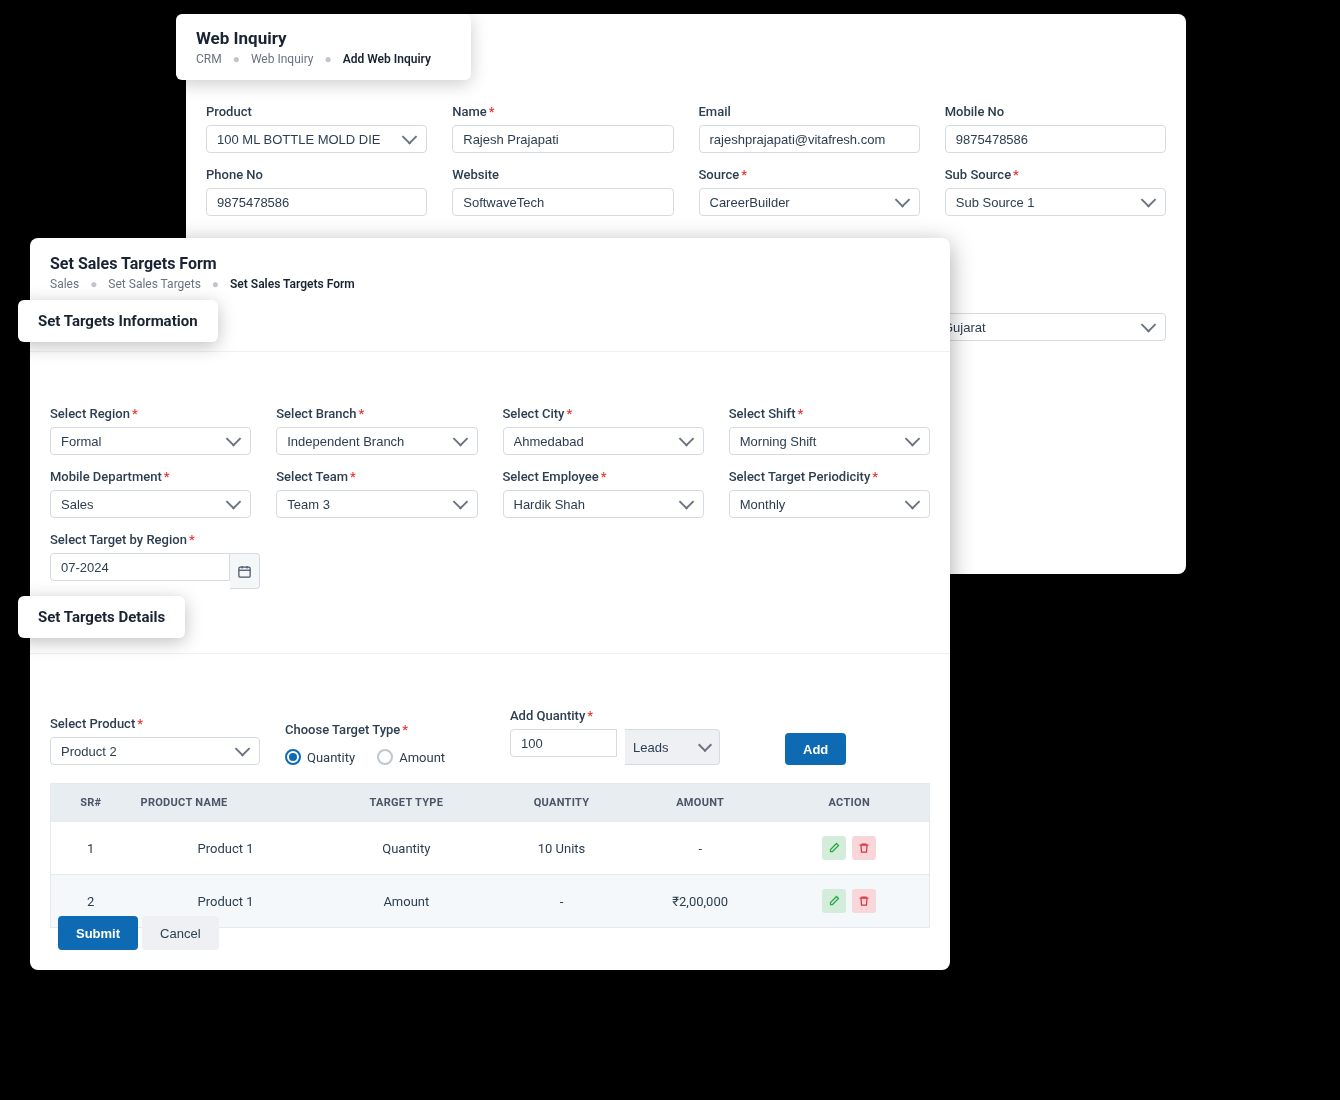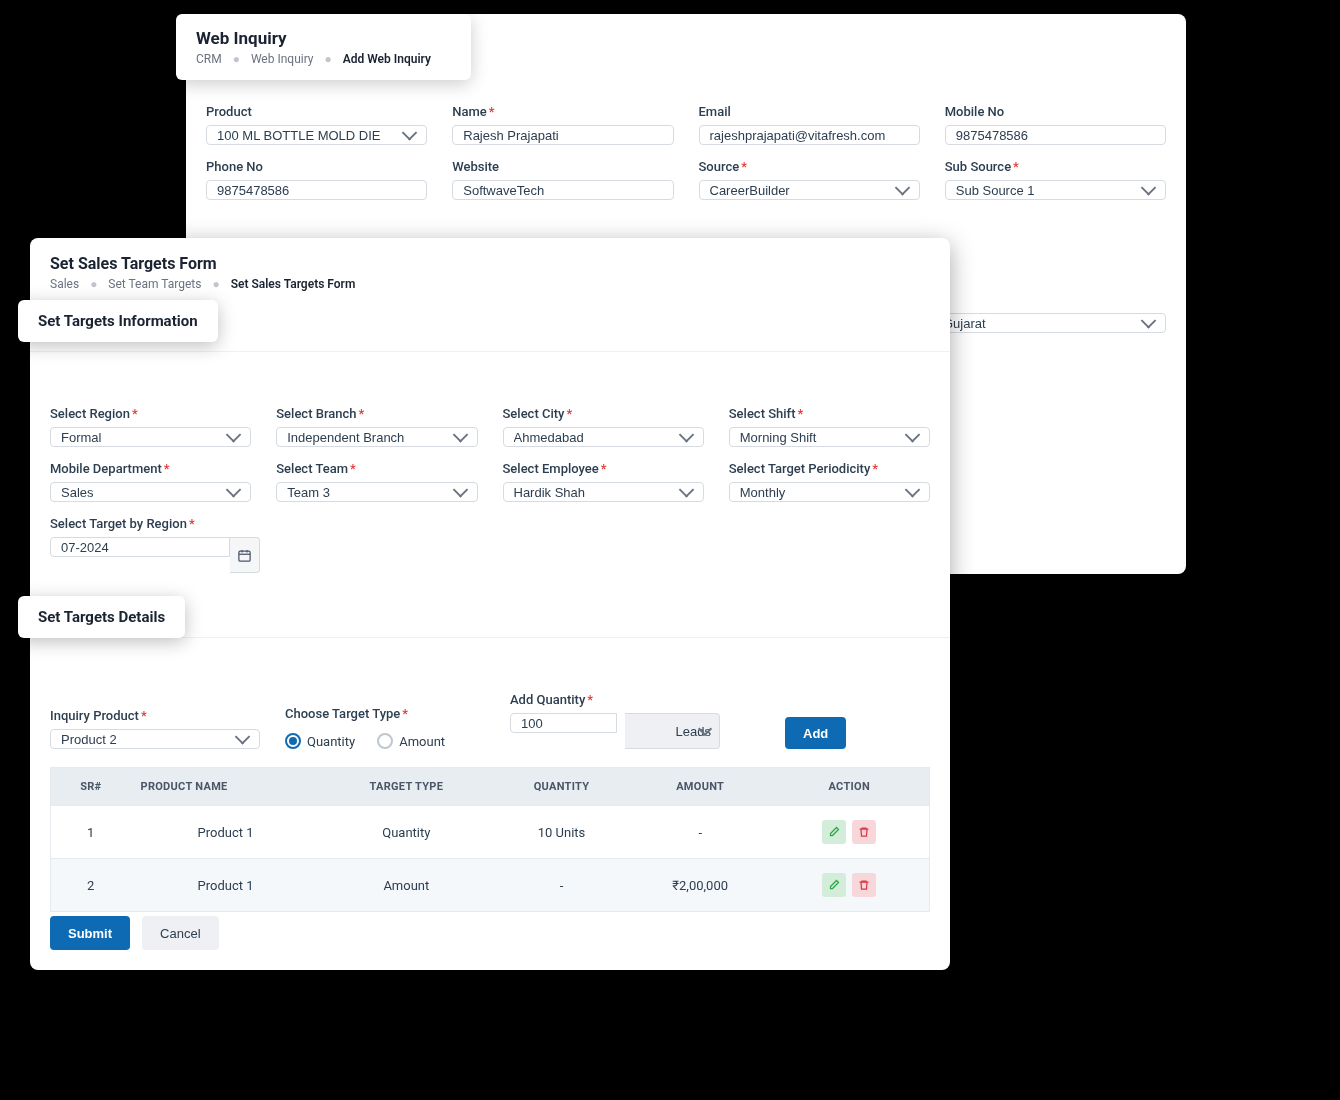--- a/index.html
+++ b/index.html
@@ -12,21 +12,21 @@
 .wi-header-tag { position: absolute; left: -10px; top: 0px; background: #fff; border-radius: 6px; padding: 14px 40px 14px 20px; box-shadow: 0 4px 18px rgba(0,0,0,0.2); z-index: 2;}
 .wi-header-tag h2 { font-size: 17px; font-weight: 700; color: #1a2332; margin-bottom: 4px; }
 .breadcrumb { font-size: 12px; color: #6b7280; }
 .breadcrumb .sep { margin: 0 8px; color: #c0c4cc; }
 .breadcrumb .active { color: #1a2332; font-weight: 600; }
 .wi-body { padding: 90px 20px 20px 20px; }
 .form-row { display: flex; gap: 25px; margin-bottom: 14px; }
 .form-col { flex: 1; }
 .form-label { display: block; font-size: 13px; color: #2c3e50; margin-bottom: 6px; font-weight: 500; }
 .req { color: #e53935; margin-left: 2px; }
-.form-input, .form-select { width: 100%; height: 20px; border: 1px solid #d6dbe1; border-radius: 4px; padding: 0 10px; font-size: 13px; color: #2c3e50; background: #fff; }
+.form-input, .form-select { width: 100%; height: 28px; border: 1px solid #d6dbe1; border-radius: 4px; padding: 0 10px; font-size: 13px; color: #2c3e50; background: #fff; }
 .select-wrap { position: relative; }
 .select-wrap::after { content: ""; position: absolute; right: 12px; top: 50%; width: 9px; height: 9px; border-right: 2px solid #6b7280; border-bottom: 2px solid #6b7280; transform: translateY(-70%) rotate(45deg); pointer-events: none; }
 
 
 .sales-card { left: 30px; top: 238px; width: 920px; height: 732px; z-index: 5;}
 .sales-header { padding: 16px 20px 10px 20px; }
 .sales-header h2 { font-size: 16px; font-weight: 700; color: #1a2332; margin-bottom: 4px; }
 
 .section-tag { position: absolute; background: #fff; border-radius: 6px; padding: 12px 20px; box-shadow: 0 4px 18px rgba(0,0,0,0.25); font-size: 15px; font-weight: 700; color: #1a2332; z-index: 6;}
 .section-tag.sti { left: -12px; top: 62px; }
@@ -43,38 +43,38 @@
 
 .radios { display: flex; gap: 22px; align-items: center; padding-top: 6px;}
 .radio { display: flex; align-items: center; gap: 6px; cursor: pointer; font-size: 13px; }
 .radio-dot { width: 16px; height: 16px; border-radius: 50%; border: 2px solid #bfc6cf; position: relative; }
 .radio-dot.checked { border-color: #0d6ab3; }
 .radio-dot.checked::after { content: ""; position: absolute; inset: 2px; border-radius: 50%; background: #0d6ab3; }
 
 .qty-row { display: flex; gap: 8px; }
 .qty-row .form-input { flex: 1; border-radius: 4px 0 0 4px; }
 .qty-select-wrap { position: relative; width: 95px; }
-.qty-select { width: 100%; height: 36px; border: 1px solid #d6dbe1; border-left: none; border-radius: 0 4px 4px 0; background: #eef0f3; padding: 0 8px; font-size: 13px; color: #2c3e50; appearance: none; text-align: right; }
+.qty-select { width: 100%; height: 36px; border: 1px solid #d6dbe1; border-left: none; border-radius: 0 4px 4px 0; background: #eef0f3; padding: 0 8px; font-size: 13px; color: #2c3e50; appearance: none; }
 .qty-select-wrap::after { content: ""; position: absolute; right: 10px; top: 50%; width: 8px; height: 8px; border-right: 2px solid #6b7280; border-bottom: 2px solid #6b7280; transform: translateY(-70%) rotate(45deg); pointer-events: none; }
 
 .add-btn { background: #0d6ab3; color: #fff; border: none; height: 32px; padding: 0 18px; border-radius: 4px; font-size: 13px; font-weight: 600; cursor: pointer; text-align: right; }
 
 .targets-table { width: 100%; border-collapse: collapse; margin-top: 18px; border: 1px solid #e6eaef; }
 .targets-table th { background: #e8edf1; font-size: 11px; font-weight: 700; color: #4a5568; padding: 12px 10px; text-align: center; letter-spacing: 0.3px; }
 .targets-table th.left { text-align: left; }
 .targets-table td { padding: 14px 10px; border-top: 1px solid #e6eaef; text-align: center; font-size: 13px; color: #2c3e50; }
 .targets-table td.left { text-align: center; }
 .targets-table tr.alt td { background: #f5f8fa; }
 .action-btns { display: inline-flex; gap: 6px; }
 .icon-btn { width: 24px; height: 24px; border: none; border-radius: 3px; display: inline-flex; align-items: center; justify-content: center; cursor: pointer; }
 .icon-btn.edit { background: #d4edda; }
 .icon-btn.del { background: #f8d7da; }
 .icon-btn svg { width: 12px; height: 12px; }
 
-.footer-btns { position: absolute; left: 20px; bottom: 20px; display: flex; gap: 12px; }
+.footer-btns { position: absolute; left: 28px; bottom: 20px; display: flex; gap: 4px; }
 .btn-primary { background: #0d6ab3; color: #fff; border: none; height: 34px; padding: 0 18px; border-radius: 4px; font-size: 13px; font-weight: 600; cursor: pointer; }
 .btn-secondary { background: #eef0f3; color: #2c3e50; border: none; height: 34px; padding: 0 18px; border-radius: 4px; font-size: 13px; cursor: pointer; }
 
 
 .extra-select { position: absolute; right: 20px; top: 278px; width: 234px; }
 </style>
 </head>
 <body>
 
 <div class="card web-inquiry">
@@ -131,21 +131,21 @@
     <div class="select-wrap"><input class="form-input" value="Gujarat" style=""></div>
   </div>
 </div>
 
 <div class="card sales-card">
   <div class="sales-header">
     <h2>Set Sales Targets Form</h2>
     <div class="breadcrumb">
       <span>Sales</span>
       <span class="sep">●</span>
-      <span>Set Team Targets</span>
+      <span>Set Sales Targets</span>
       <span class="sep">●</span>
       <span class="active">Set Sales Targets Form</span>
     </div>
   </div>
 
   <div class="section-tag sti">Set Targets Information</div>
 
   <div class="section-body first">
     <div class="form-row">
       <div class="form-col">
@@ -199,21 +199,21 @@
         </div>
       </div>
     </div>
   </div>
 
   <div class="section-tag std">Set Targets Details</div>
 
   <div class="section-body second">
     <div class="form-row" style="align-items:flex-end">
       <div class="form-col" style="flex:0 0 210px">
-        <label class="form-label"><span>Inquiry Product</span><span class="req">*</span></label>
+        <label class="form-label"><span>Select Product</span><span class="req">*</span></label>
         <div class="select-wrap"><input class="form-input" value="Product 2" style=""></div>
       </div>
       <div class="form-col" style="flex:0 0 200px">
         <label class="form-label"><span>Choose Target Type</span><span class="req">*</span></label>
         <div class="radios">
           <label class="radio">
               <span class="radio-dot checked"></span>
               <span>Quantity</span>
             </label>
           <label class="radio">

